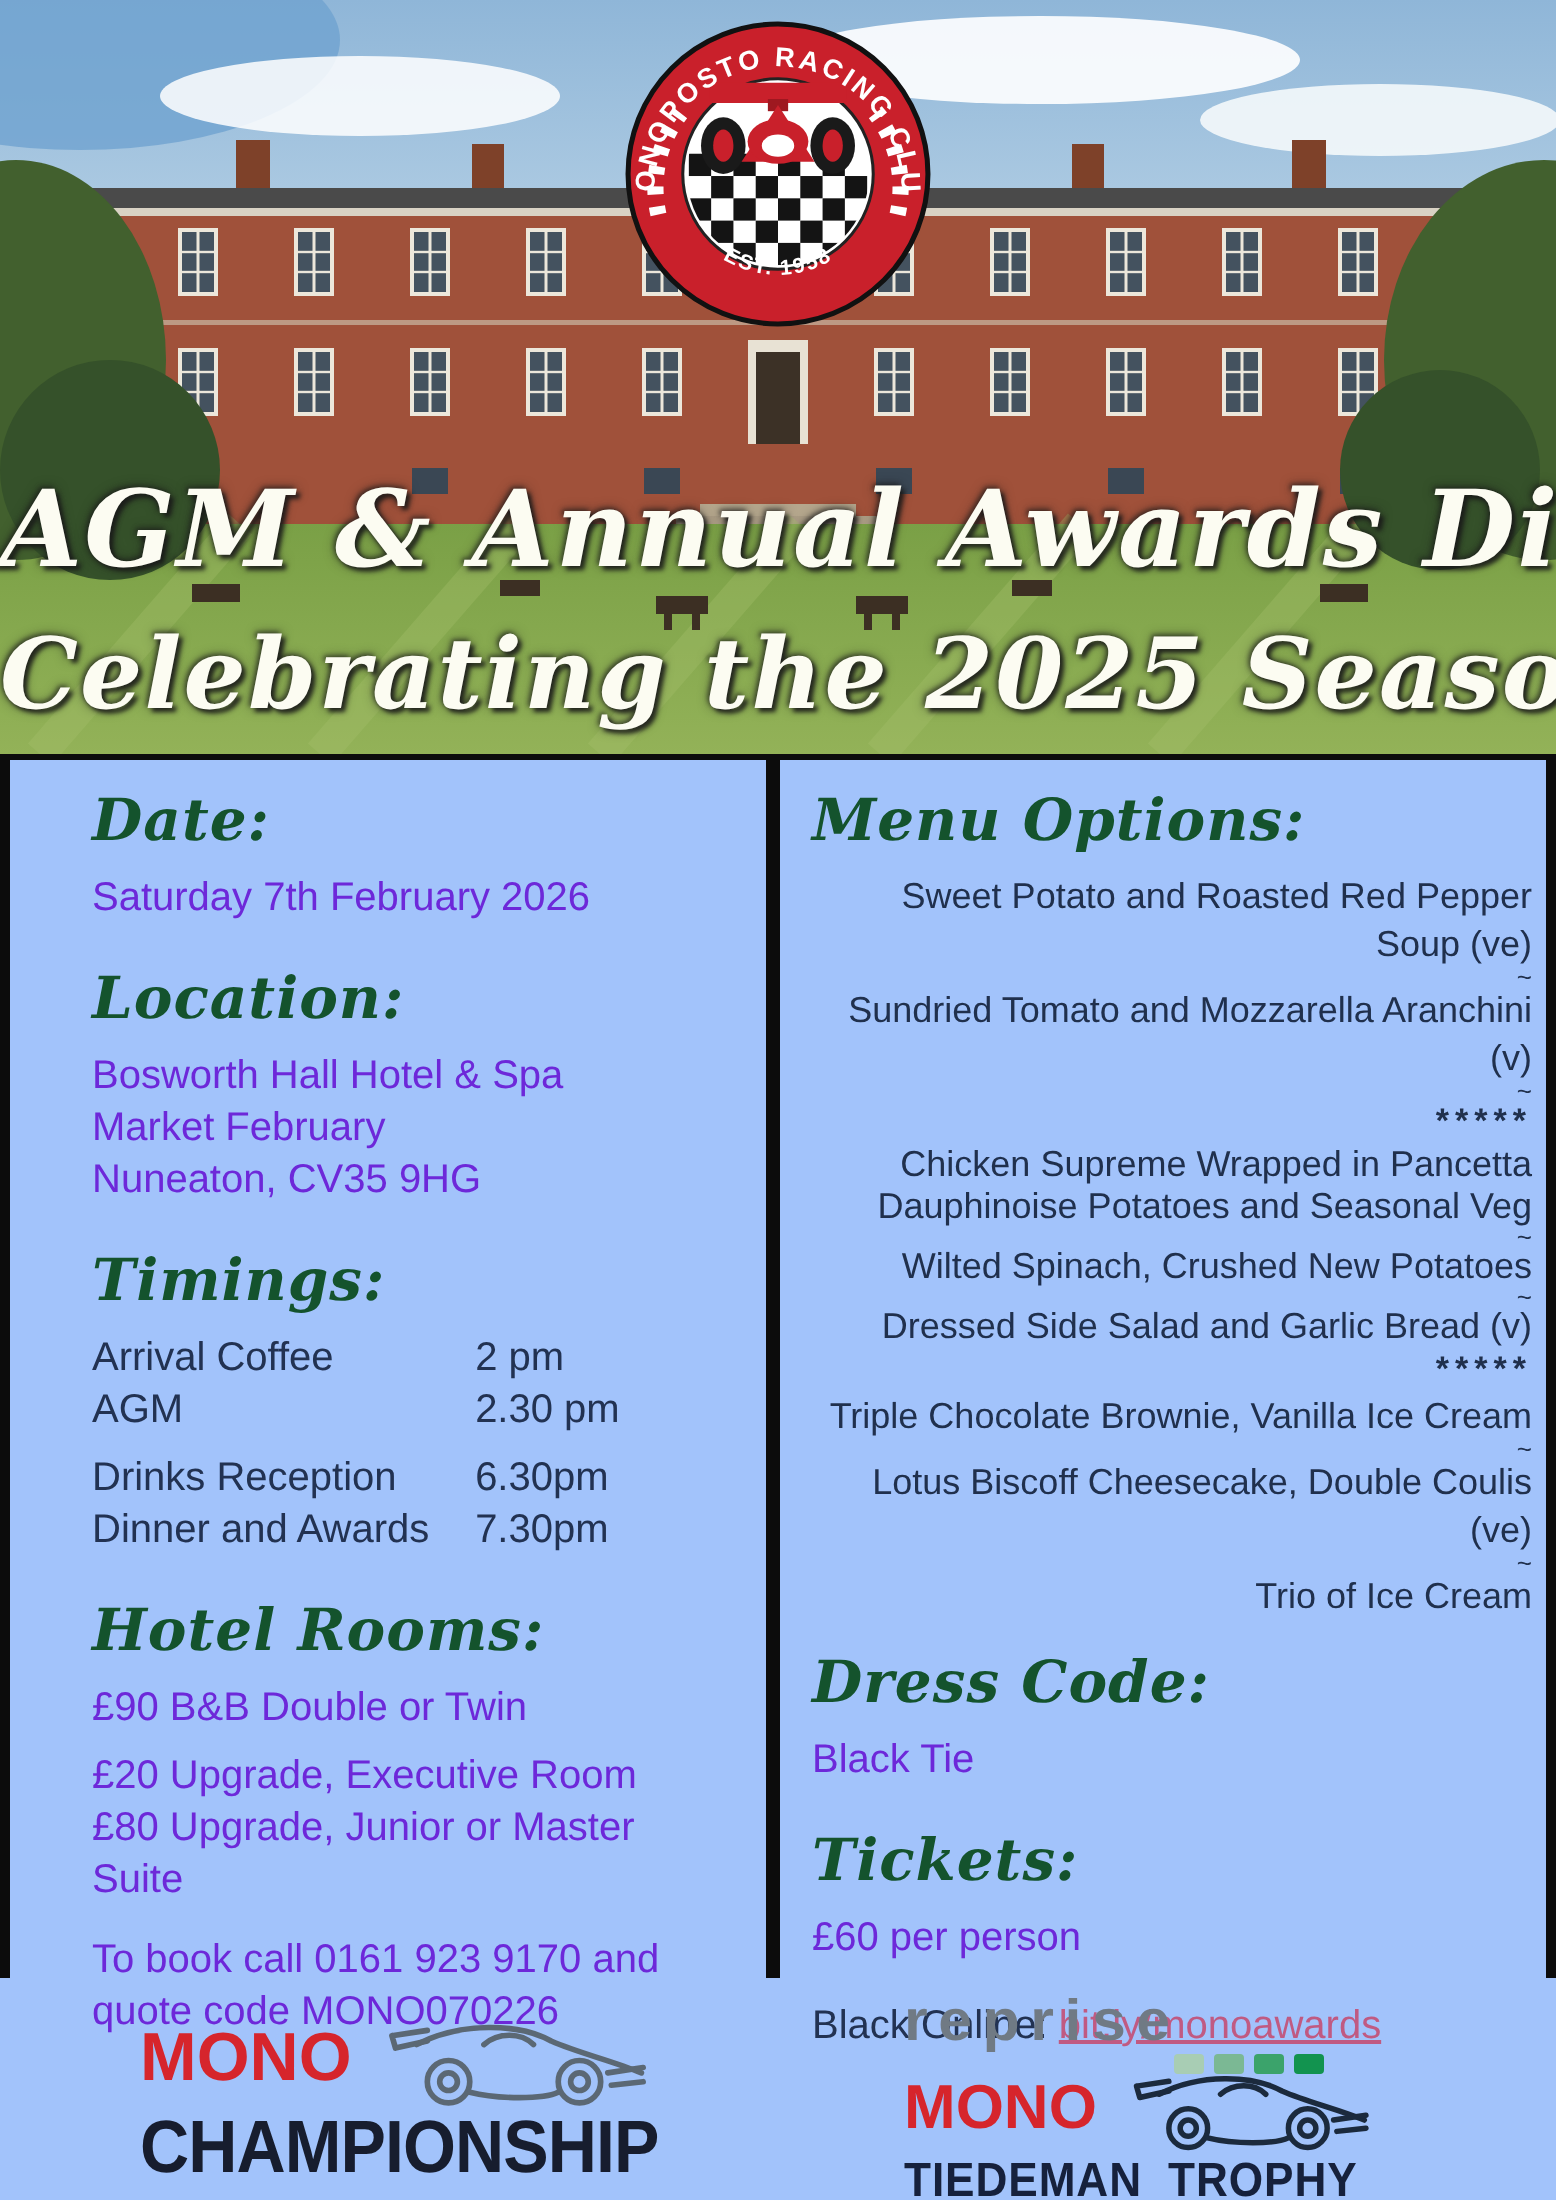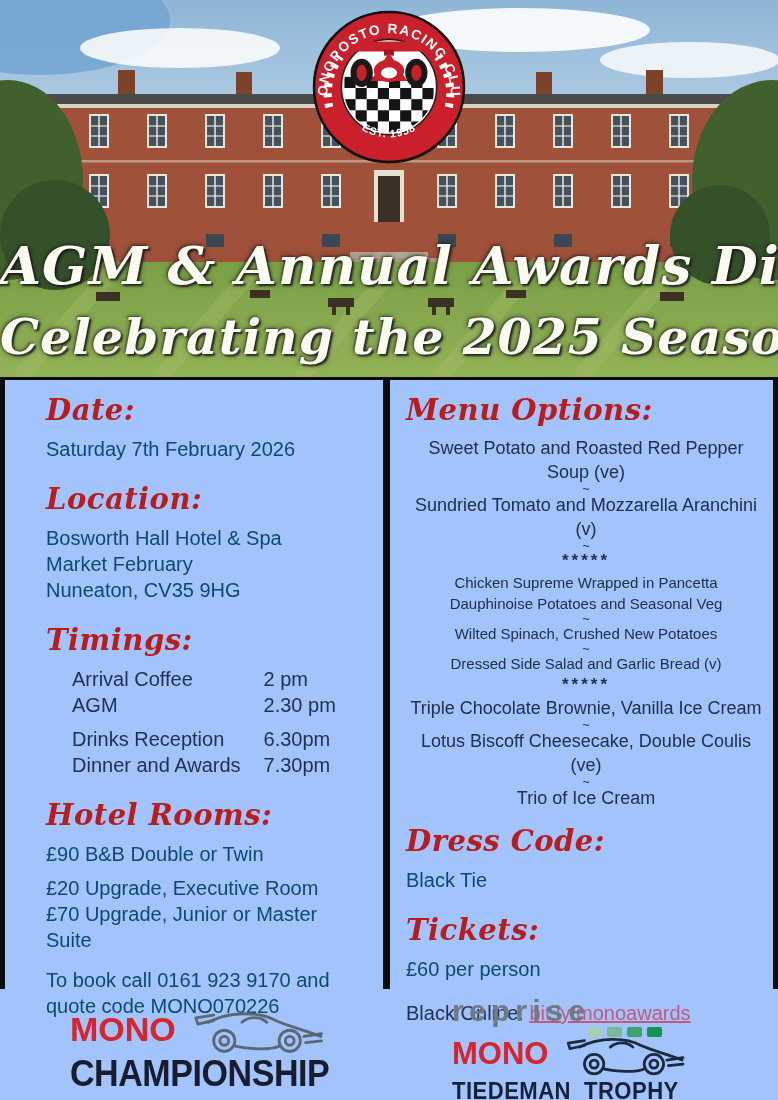--- a/index.html
+++ b/index.html
@@ -21,30 +21,30 @@
   .hero-title.l2 { top:308px; font-size:49px; }
 
   
   .info { position:absolute; top:377px; left:0; width:778px; height:723px; background:#a2c3fb; }
   .frame { position:absolute; top:0; left:0; width:778px; height:612px;
     border-top:3px solid #0c0c0c; border-left:5px solid #0c0c0c; border-right:5px solid #0c0c0c; }
   .divider { position:absolute; top:0; left:383px; width:7px; height:612px; background:#0c0c0c; }
   .col-left  { position:absolute; top:16px; left:46px;  width:320px; }
   .col-right { position:absolute; top:16px; left:406px; width:360px; }
   .script-h { font-family:"DejaVu Serif", serif; font-style:italic; font-weight:bold;
-    font-size:29px; line-height:34px; color:#b91c1c; letter-spacing:.5px; margin:20px 0 9px; }
+    font-size:29px; line-height:34px; color:#14532d; letter-spacing:.5px; margin:20px 0 9px; }
   .script-h.first { margin-top:0; }
-  .body-t { font-size:20px; line-height:26px; color:#0c4a6e; }
-  .trow { font-size:20px; line-height:26px;margin-left:26px; }
+  .body-t { font-size:20px; line-height:26px; color:#6d28d9; }
+  .trow { font-size:20px; line-height:26px; }
   .trow .tl { display:inline-block; width:186px; }
   .gap8 { height:8px; } .gap14 { height:14px; }
   
-  .menu { text-align:center; color:#20304d; }
+  .menu { text-align:right; color:#20304d; }
   .m-reg   { font-size:18px; line-height:24px; }
-  .m-pair  { font-size:15px; line-height:21px; }
+  .m-pair  { font-size:18px; line-height:21px; }
   .m-tilde { font-size:13px; line-height:9px; }
   .m-stars { font-size:17px; line-height:18px; letter-spacing:3px; margin:2px 0; font-weight:bold; }
   .book-line { font-size:20px; line-height:26px; margin-top:18px; }
   .book-link { color:#c05a82; text-decoration:underline; cursor:pointer; }
 
   
   .logo-left { position:absolute; top:636px; left:70px; width:280px; }
   .lw1 { color:#d6252c; font-weight:bold; font-size:34px; line-height:32px; letter-spacing:0; }
   .lw2 { color:#171d2e; font-weight:bold; font-size:37px; line-height:38px; letter-spacing:-.5px;
          transform:scaleX(.92); transform-origin:left; white-space:nowrap; }
@@ -268,21 +268,21 @@
       </div>
       <div class="trow">
         <span class="tl">Dinner and Awards</span>
         <span>7.30pm</span>
       </div>
 
       <div class="script-h">Hotel Rooms:</div>
       <div class="body-t">£90 B&amp;B Double or Twin</div>
       <div class="gap8"></div>
       <div class="body-t">£20 Upgrade, Executive Room</div>
-      <div class="body-t">£70 Upgrade, Junior or Master Suite</div>
+      <div class="body-t">£80 Upgrade, Junior or Master Suite</div>
       <div class="gap14"></div>
       <div class="body-t">To book call 0161 923 9170 and</div>
       <div class="body-t">quote code MONO070226</div>
     </div>
 
     <div class="col-right">
       <div class="script-h first">Menu Options:</div>
       <div class="menu">
         <div class="m-reg">Sweet Potato and Roasted Red Pepper Soup (ve)</div>
         <div class="m-tilde">~</div>

